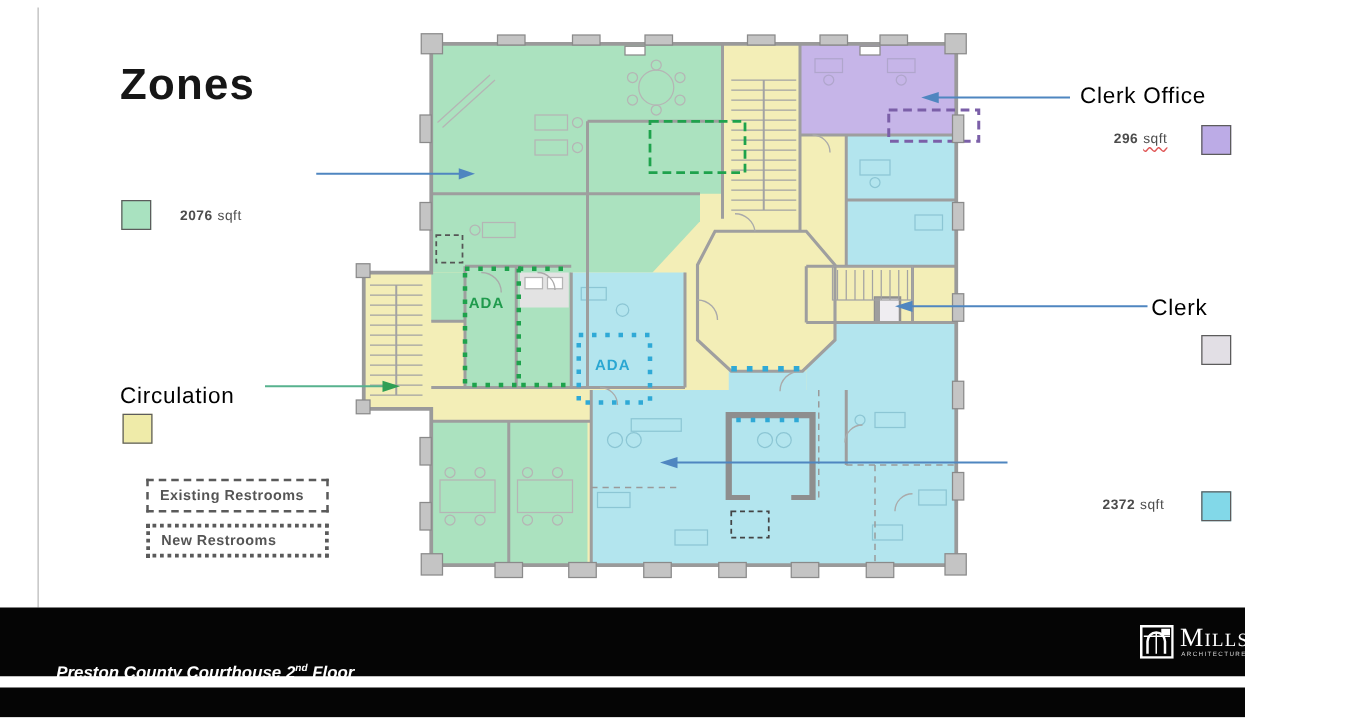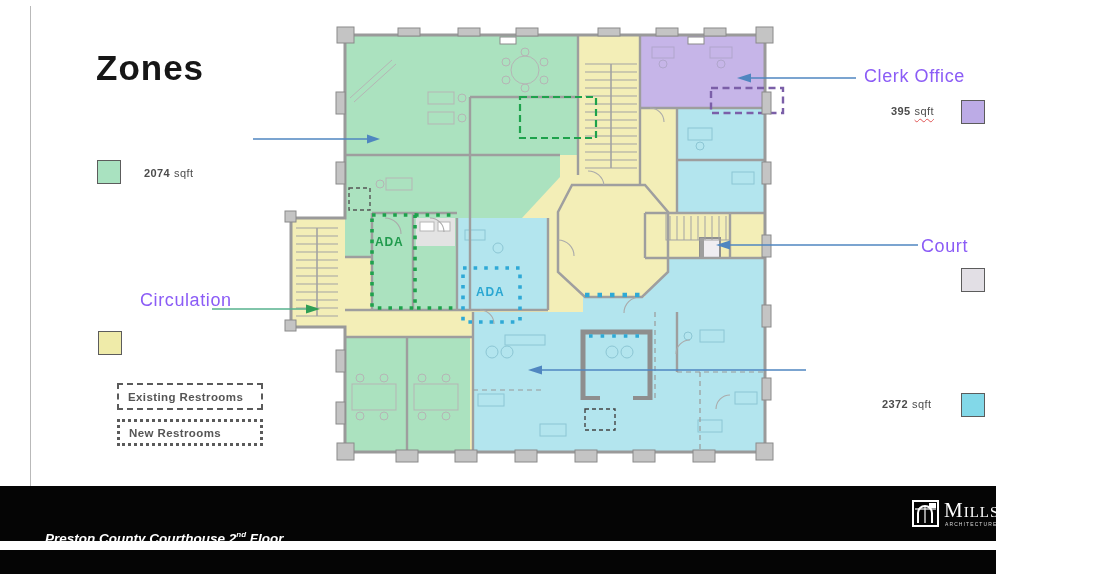--- a/index.html
+++ b/index.html
@@ -4,23 +4,23 @@
 <style>
   html,body{margin:0;padding:0;background:#ffffff;}
   #slide{position:relative;width:996px;height:574px;background:#ffffff;overflow:hidden;
          font-family:"Liberation Sans", sans-serif;}
   .abs{position:absolute;}
   
   #edge-line{left:30px;top:6px;width:1px;height:480px;background:#b9b9b9;}
   
   #zones-title{left:96px;top:48px;font-size:35px;font-weight:bold;color:#161616;letter-spacing:1px;}
   
-  .zone-label{font-size:18px;color:#8b5cf6;letter-spacing:.6px;text-align:center;}
+  .zone-label{font-size:18px;color:#000000;letter-spacing:.6px;text-align:center;}
   #lbl-division2{left:96px;top:127px;}
-  #lbl-circulation{left:96px;top:290px;margin-left:44px;}
+  #lbl-circulation{left:96px;top:306px;}
   #lbl-clerk{left:864px;top:66px;}
   #lbl-other{left:921px;top:236px;}
   #lbl-magistrate{left:812px;top:360px;}
   .swatch{width:24px;height:24px;border:1.6px solid #5c5c5c;box-sizing:border-box;}
   #sw-division2{left:97px;top:160px;}
   #sw-circulation{left:98px;top:331px;}
   #sw-clerk{left:961px;top:100px;}
   #sw-other{left:961px;top:268px;}
   #sw-magistrate{left:961px;top:393px;}
   .sqft{font-size:11px;color:#4c4c4c;letter-spacing:.4px;}
@@ -229,40 +229,40 @@
       <polygon points="528,370 542,365.5 542,374.5" fill="#4f86c0"></polygon>
     </g>
   </svg>
 
   <div class="abs" id="edge-line"></div>
 
   <div class="abs" id="zones-title">Zones</div>
 
   <div class="abs swatch" id="sw-division2" style="background: rgb(169, 226, 192);"></div>
   <div class="abs sqft" id="sq-division2">
-    <b>2074</b><span>sqft</span>
+    <b>2076</b><span>sqft</span>
   </div>
 
   <div class="abs zone-label" id="lbl-circulation">Circulation</div>
   <div class="abs swatch" id="sw-circulation" style="background: rgb(239, 235, 169);"></div>
 
   <div class="abs legend-box" id="box-existing">
     <span>Existing Restrooms</span>
   </div>
   <div class="abs legend-box" id="box-new">
     <span>New Restrooms</span>
   </div>
 
   <div class="abs zone-label" id="lbl-clerk">Clerk Office</div>
   <div class="abs sqft" id="sq-clerk">
-    <b>395</b><span class="sq-wavy">sqft</span>
+    <b>296</b><span class="sq-wavy">sqft</span>
   </div>
   <div class="abs swatch" id="sw-clerk" style="background: rgb(188, 171, 230);"></div>
 
-  <div class="abs zone-label" id="lbl-other">Court</div>
+  <div class="abs zone-label" id="lbl-other">Clerk</div>
   <div class="abs swatch" id="sw-other" style="background: rgb(226, 223, 229);"></div>
 
   <div class="abs sqft" id="sq-magistrate">
     <b>2372</b><span>sqft</span>
   </div>
   <div class="abs swatch" id="sw-magistrate" style="background: rgb(130, 216, 232);"></div>
 
   <div class="abs ada" id="ada-green">ADA</div>
   <div class="abs ada" id="ada-blue">ADA</div>
 

